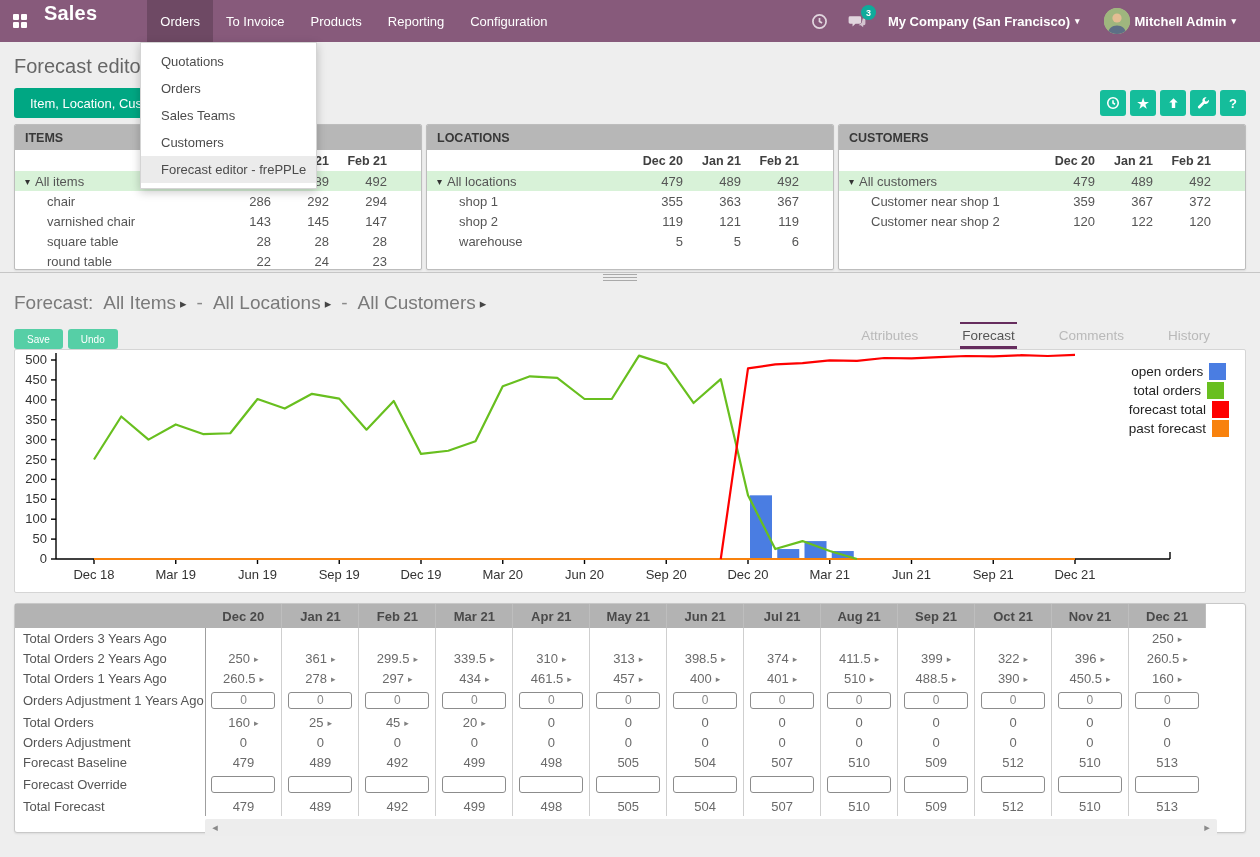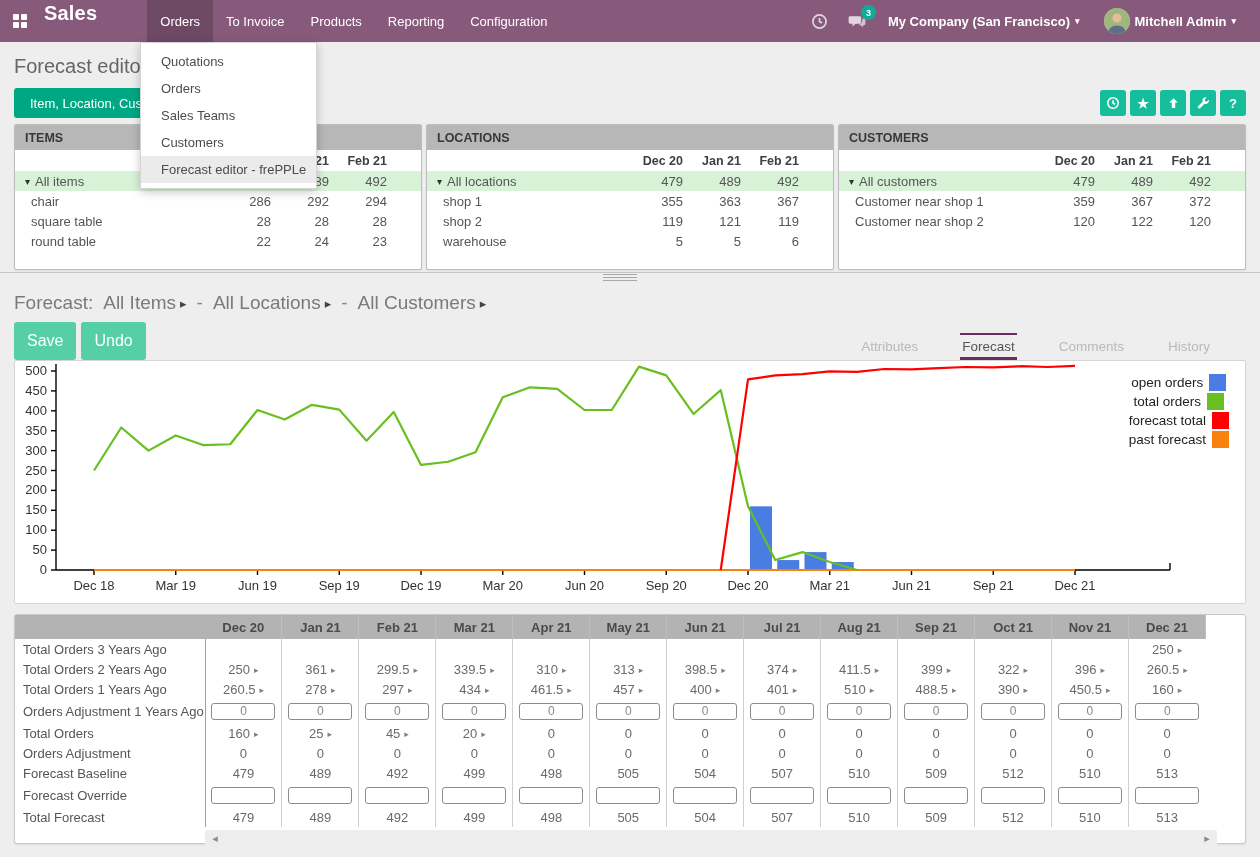--- a/index.html
+++ b/index.html
@@ -41,39 +41,39 @@
 
   
   .panels { display:flex; gap:4px; }
   .panel { flex:1; background:#fff; border:1px solid #bdbdbd; border-radius:2px; height:146px; overflow:hidden; box-shadow:0 1px 2px rgba(0,0,0,.08); }
   .panel-header { height:25px; background:#b7b7b7; display:flex; align-items:center; padding-left:10px;
      font-size:12.5px; font-weight:700; color:#383838; cursor:pointer; }
   .mrow { display:flex; height:20px; align-items:center; font-size:13px; color:#555; }
   .mrow.colhead { height:21px; font-weight:700; color:#404040; font-size:12.5px; }
   .mrow.root { background:#d8f2d8; cursor:pointer; }
   .mrow .mlabel { flex:1; padding-left:10px; display:flex; align-items:center; gap:5px; cursor:pointer; }
-  .mrow .mlabel.child { padding-left:16px; }
+  .mrow .mlabel.child { padding-left:32px; }
   .mrow .tree-caret { font-size:10px; color:#333; }
   .mrow .mval { width:58px; text-align:right; }
   .mrow .mpad { width:34px; }
 
   
   .divider { position:relative; height:10px; margin:2px -14px 0; border-top:1px solid #c6c6c6; }
   .grip { position:absolute; left:603px; top:1px; width:34px; height:8px; cursor:row-resize;
      background:repeating-linear-gradient(180deg,#a9a9a9 0 1px,transparent 1px 3px); }
 
   
   .crumb { font-size:19px; color:#7a7a7a; margin:10px 0 2px; display:flex; align-items:center; gap:10px; }
   .crumb .seg { display:flex; align-items:center; gap:4px; }
   .crumb .seg .arrow { font-size:13px; color:#444; cursor:pointer; }
   .crumb .dash { color:#8a8a8a; }
 
   
   .action-row { display:flex; align-items:flex-end; margin:8px 0 0; }
-  .btn-mint { height:38px; background:#56cfa6; color:#fff; border:none; border-radius:3px; font-size:16px; padding:0 13px; margin-right:5px; cursor:pointer; }
+  .btn-mint { height:20px; background:#56cfa6; color:#fff; border:none; border-radius:3px; font-size:10px; padding:0 13px; margin-right:5px; cursor:pointer; }
   .tabs { margin-left:auto; display:flex; gap:40px; padding-right:34px; }
   .tab { font-size:13.5px; color:#b9b9b9; padding:6px 2px; cursor:pointer; }
   .tab.active { color:#555; border-top:2px solid #662d5e; border-bottom:3px solid #662d5e; padding:4px 2px 3px; }
 
   
   .chart-card { position:relative; background:#fff; border:1px solid #d5d5d5; border-radius:2px; height:244px; margin-top:0; }
   .legend { position:absolute; top:12px; right:16px; }
   .legend .lrow { display:flex; align-items:center; justify-content:center; height:19px; }
   .legend .ltext { font-size:13.5px; color:#222; }
   .legend .lbox { width:17px; height:17px; margin-left:6px; }
@@ -208,20 +208,29 @@
           <span class="mval">492</span>
           <span class="mpad"></span>
         </div>
         <div class="mrow">
           <span class="mlabel child">
             <span>chair</span>
           </span>
           <span class="mval">286</span>
           <span class="mval">292</span>
           <span class="mval">294</span>
+          <span class="mpad"></span>
+        </div>
+        <div class="mrow">
+          <span class="mlabel child">
+            <span>varnished chair</span>
+          </span>
+          <span class="mval">143</span>
+          <span class="mval">145</span>
+          <span class="mval">147</span>
           <span class="mpad"></span>
         </div>
         <div class="mrow">
           <span class="mlabel child">
             <span>square table</span>
           </span>
           <span class="mval">28</span>
           <span class="mval">28</span>
           <span class="mval">28</span>
           <span class="mpad"></span>

